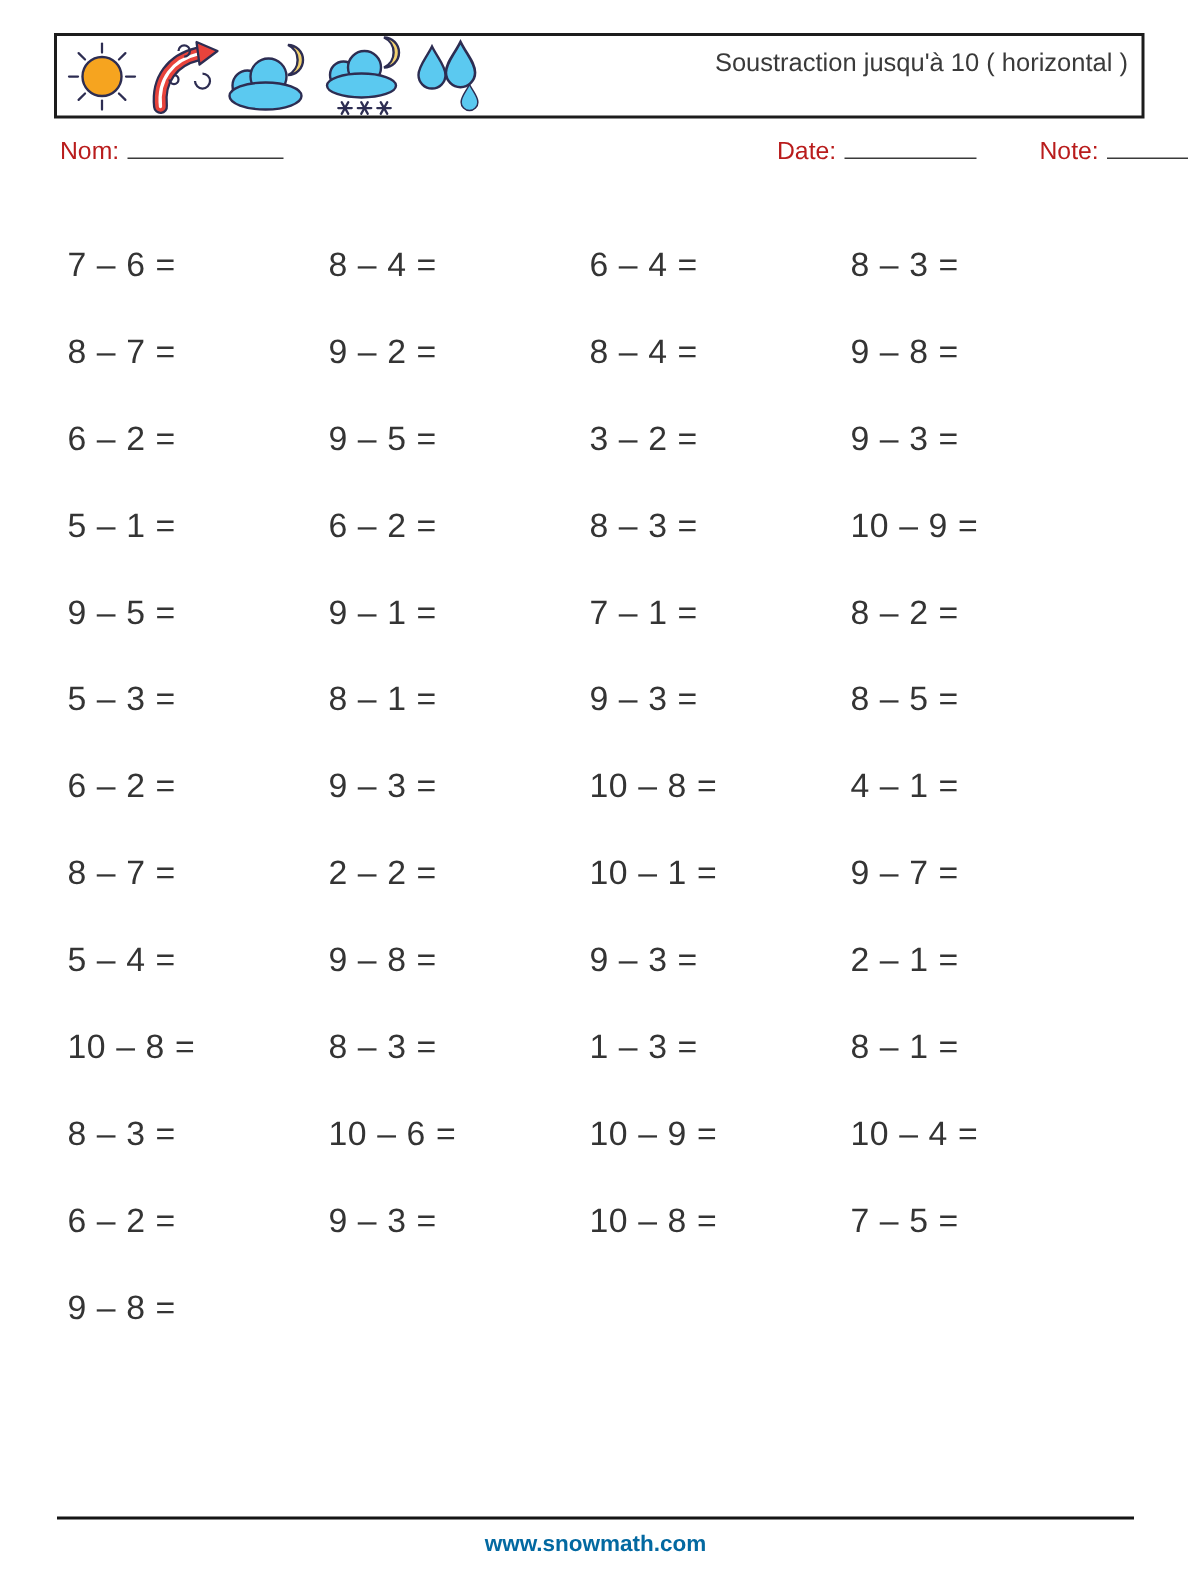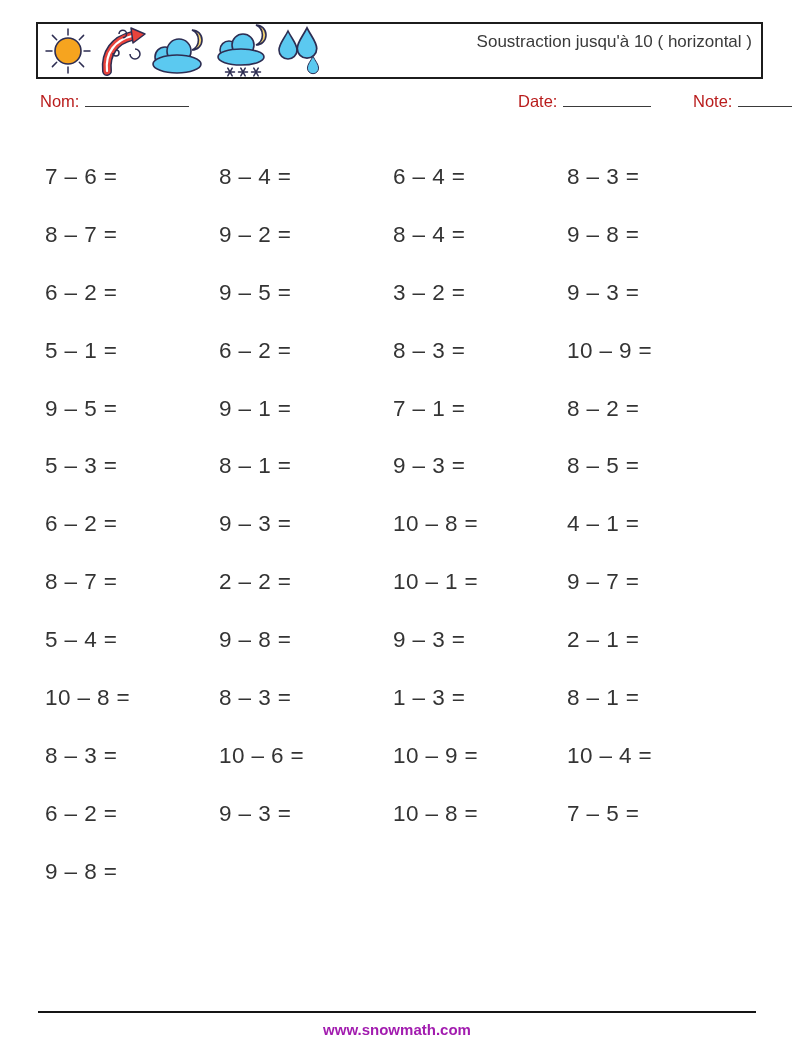--- a/index.html
+++ b/index.html
@@ -44,21 +44,21 @@
   .problem{
     font-size:22.5px;color:var(--text-dark);display:flex;align-items:center;
     letter-spacing:0.4px;
   }
   .footer-divider{
     position:absolute;left:38px;top:1011px;width:718px;height:0;
     border-top:2.2px solid #151515;
   }
   .footer-text{
     position:absolute;left:0;top:1021px;width:794px;text-align:center;
-    font-weight:bold;font-size:15px;color:#a21caf;
+    font-weight:bold;font-size:15px;color:#0369a1;
   }
 </style>
 </head>
 <body>
 
 <div class="header-box">
   <div class="icon-strip">
 
     <span>
       <svg width="52" height="52" viewBox="0 0 52 52">

